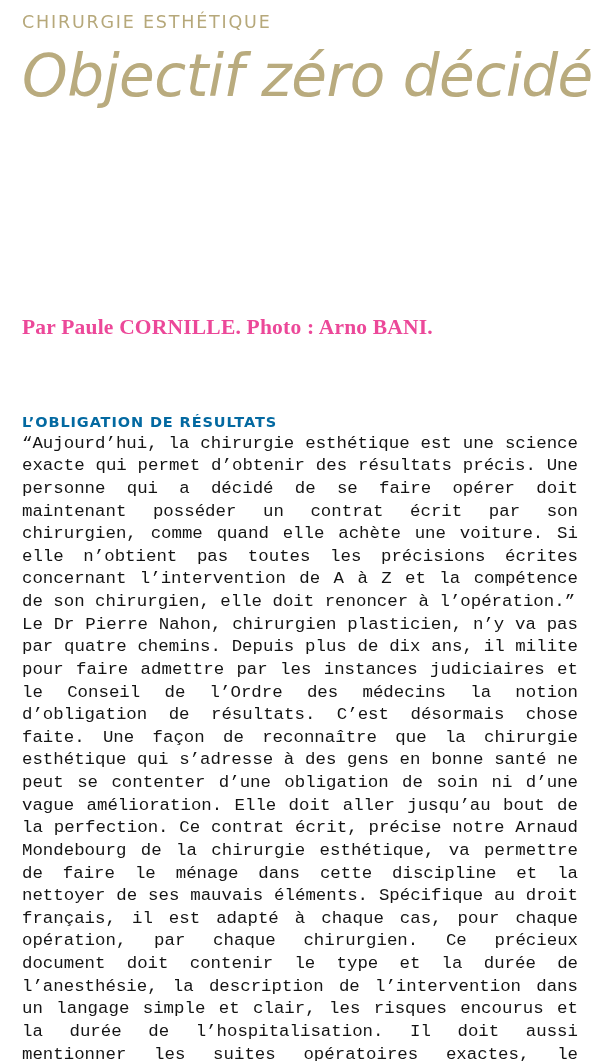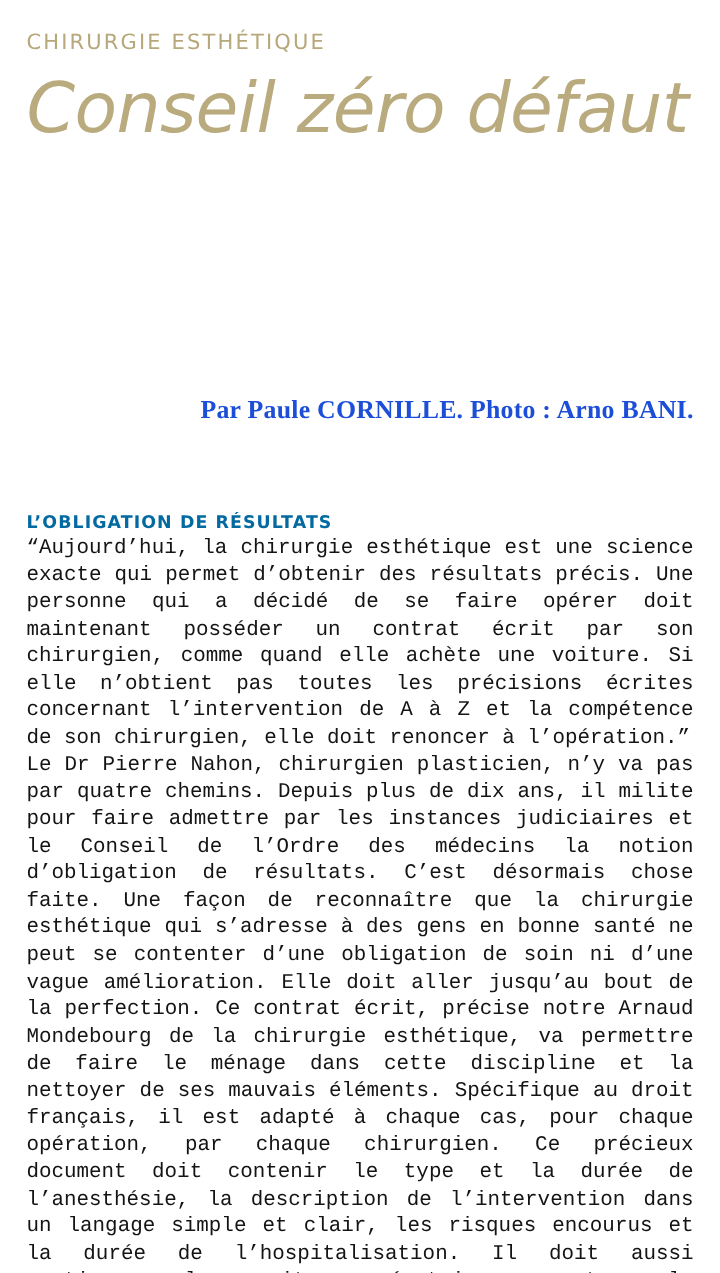--- a/index.html
+++ b/index.html
@@ -17,21 +17,21 @@
   .page {
     position: relative;
     width: 600px;
     height: 1061px;
     box-sizing: border-box;
     padding: 0 22px;
     background: #ffffff;
   }
   
   .kicker {
-    margin-top: 28px;
+    margin-top: 14px;
     font-family: "DejaVu Sans", sans-serif;
     font-size: 17.5px;
     letter-spacing: 1.8px;
     color: #b6a87a;
     font-weight: 400;
     text-transform: uppercase;
     line-height: 1;
   }
   
   .headline {
@@ -48,23 +48,22 @@
   
   .photo-area {
     height: 168px;
   }
   
   .byline {
     font-family: "Liberation Serif", serif;
     font-weight: 700;
     font-size: 21.5px;
     letter-spacing: 0.2px;
-    color: #1d4ed8;
+    color: #ec4899;
     margin-top: 2px;
-    text-align: right;
   }
   
   .subhead {
     margin-top: 74px;
     font-family: "DejaVu Sans", sans-serif;
     font-size: 14.5px;
     letter-spacing: 0.9px;
     font-weight: 600;
     color: #0369a1;
     text-transform: uppercase;
@@ -90,21 +89,21 @@
     text-align: justify;
   }
 </style>
 </head>
 <body>
 
 <div class="page">
 
   <div class="kicker">CHIRURGIE ESTHÉTIQUE</div>
 
-  <h1 class="headline">Conseil zéro défaut</h1>
+  <h1 class="headline">Objectif zéro décidé</h1>
 
   <div class="photo-area"></div>
 
   <div class="byline">Par Paule CORNILLE. Photo : Arno BANI.</div>
 
   <div class="subhead">L’OBLIGATION DE RÉSULTATS</div>
 
   <div class="body-copy">
     <p class="quote">“Aujourd’hui, la chirurgie esthétique est une science exacte qui permet d’obtenir des résultats précis. Une personne qui a décidé de se faire opérer doit maintenant posséder un contrat écrit par son chirurgien, comme quand elle achète une voiture. Si elle n’obtient pas toutes les précisions écrites concernant l’intervention de A à Z et la compétence de son chirurgien, elle doit renoncer à l’opération.”</p>
     <p>Le Dr Pierre Nahon, chirurgien plasticien, n’y va pas par quatre chemins. Depuis plus de dix ans, il milite pour faire admettre par les instances judiciaires et le Conseil de l’Ordre des médecins la notion d’obligation de résultats. C’est désormais chose faite. Une façon de reconnaître que la chirurgie esthétique qui s’adresse à des gens en bonne santé ne peut se contenter d’une obligation de soin ni d’une vague amélioration. Elle doit aller jusqu’au bout de la perfection. Ce contrat écrit, précise notre Arnaud Mondebourg de la chirurgie esthétique, va permettre de faire le ménage dans cette discipline et la nettoyer de ses mauvais éléments. Spécifique au droit français, il est adapté à chaque cas, pour chaque opération, par chaque chirurgien. Ce précieux document doit contenir le type et la durée de l’anesthésie, la description de l’intervention dans un langage simple et clair, les risques encourus et la durée de l’hospitalisation. Il doit aussi mentionner les suites opératoires exactes, le calendrier des visites, l’emplacement et la taille des cicatrices (avec une tolérance de 15 % d’erreur), le résultat final à obtenir, les éventuelles retouches, bien sûr le coût détaillé des prestations et différents documents annexes (compte rendu d’anesthésie, photos pré-opératoires, éventuellement fiche des implants, compte rendu opératoire rédigé par le chirurgien exposant les gestes qu’il a réellement effectués).</p>

